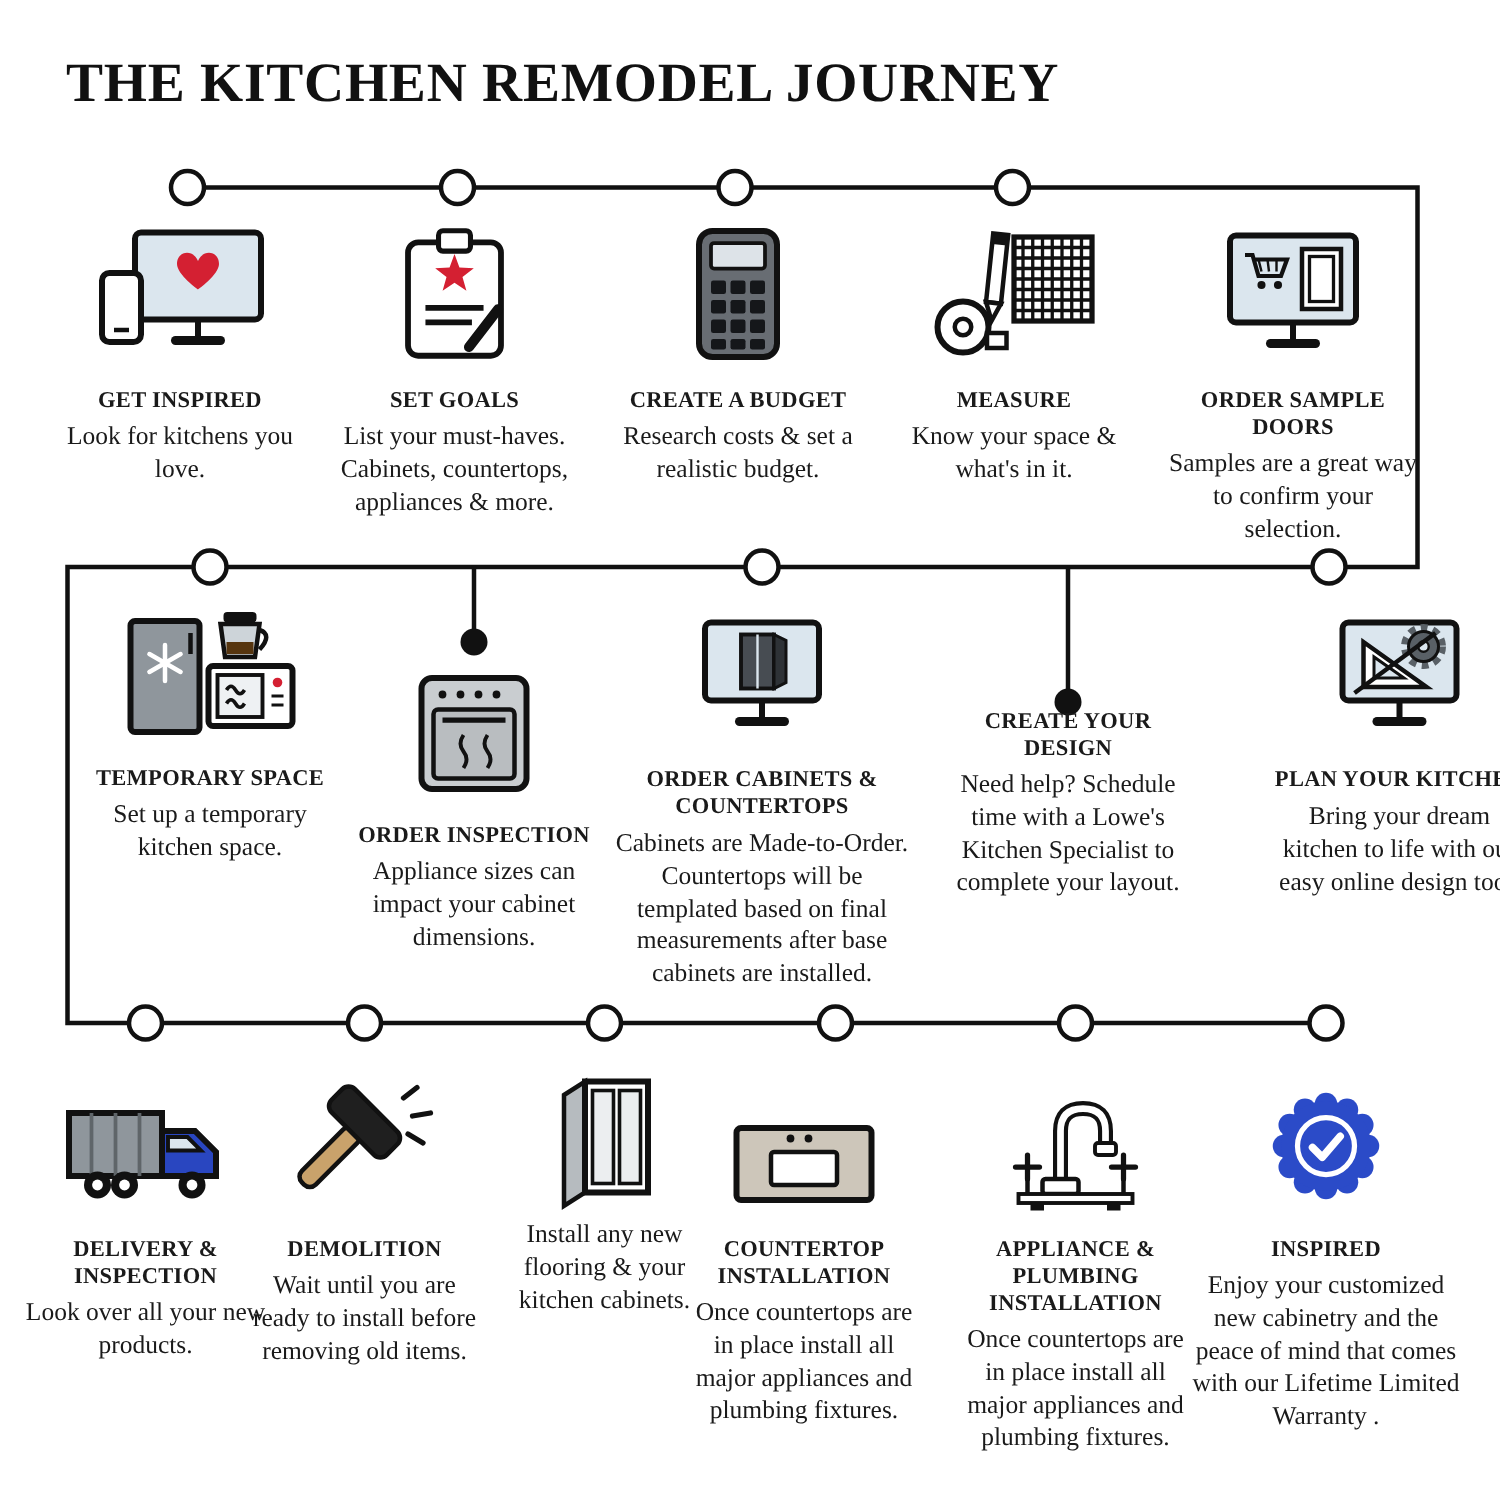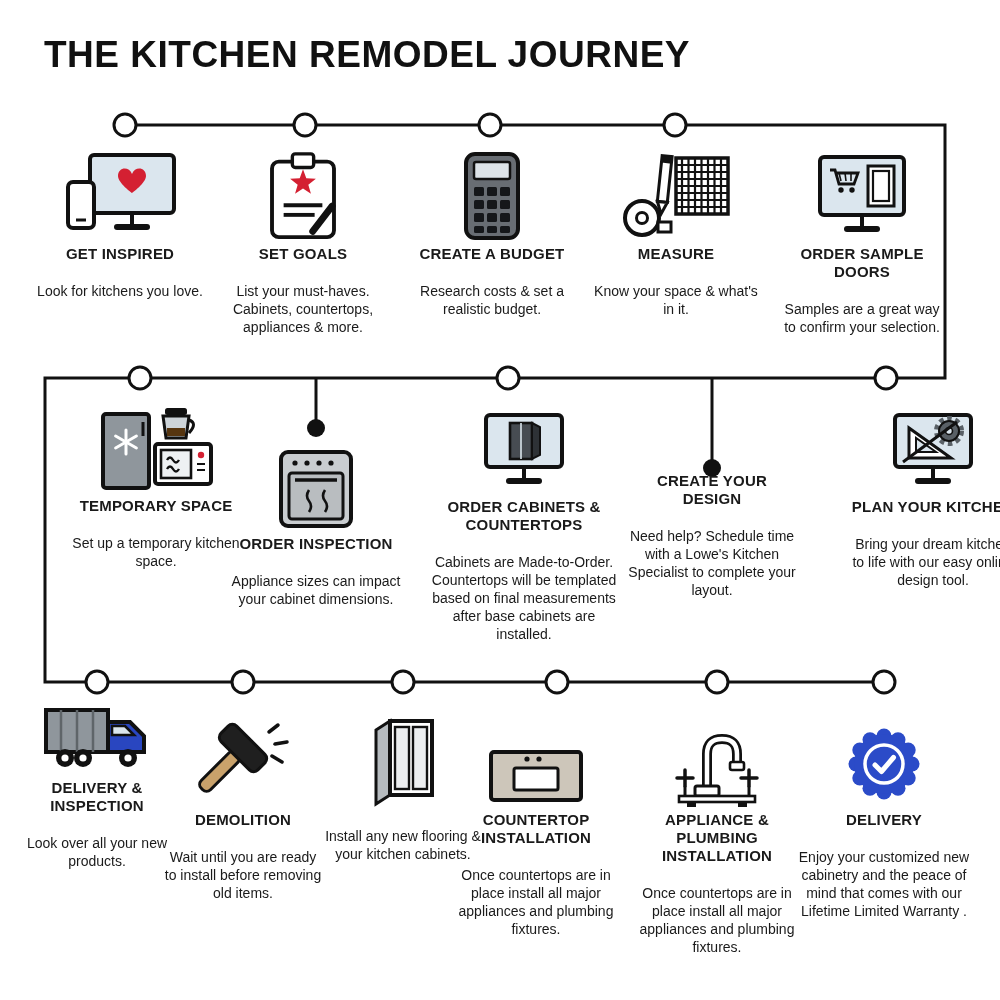--- a/index.html
+++ b/index.html
@@ -1,25 +1,25 @@
 <!DOCTYPE html>
 <html><head>
 <meta charset="utf-8">
 <style>
   * { margin:0; padding:0; box-sizing:border-box; }
   html,body { width:1000px; height:1000px; background:#ffffff; }
   body { font-family:"Liberation Sans", sans-serif; color:#1a1a1a; }
-  .canvas { position:relative; width:1000px; height:1000px; overflow:hidden; background:#fff; }
+  .canvas { position:relative; width:1000px; height:1000px; overflow:hidden; background:#fff;font-family:Liberation Serif, serif; }
   .title { position:absolute; left:44px; top:34px; font-size:37px; font-weight:800; letter-spacing:.5px; color:#111; }
   .connector { position:absolute; left:0; top:0; }
   .step { position:absolute; display:flex; flex-direction:column; align-items:center; text-align:center; }
   .icon-wrap { display:flex; align-items:flex-end; justify-content:center; }
-  .heading { font-weight:800; font-size:15px; line-height:1.2; margin-top:3px; letter-spacing:.2px; }
+  .heading { font-weight:800; font-size:15px; line-height:1.2; margin-top:16px; letter-spacing:.2px; }
   .step.no-icon .heading { margin-top:0; }
-  .desc { font-size:14px; line-height:1.28; margin-top:20px; }
+  .desc { font-size:17px; line-height:1.28; margin-top:4px; }
 </style>
 </head>
 <body>
 
 <div class="canvas">
 
   <div class="title">THE KITCHEN REMODEL JOURNEY</div>
 
   <svg class="connector" width="1000" height="1000" viewBox="0 0 1000 1000">
     <polyline points="125,125 945,125 945,378 45,378 45,682 884,682" fill="none" stroke="#111" stroke-width="3"></polyline>
@@ -129,21 +129,21 @@
         </g>
         <circle cx="22" cy="66" r="17" fill="#fff" stroke="#111" stroke-width="4"></circle>
         <circle cx="22" cy="66" r="5.5" fill="#fff" stroke="#111" stroke-width="3"></circle>
         <rect x="38" y="70" width="13" height="10" fill="#fff" stroke="#111" stroke-width="3"></rect>
       </svg>
     </div>
     <div class="heading">MEASURE</div>
     <div class="desc">Know your space &amp; what's in it.</div>
   </div>
 
-  <div class="step" style="left:71px; top:402px; width:170px;">
+  <div class="step" style="left:55px; top:402px; width:170px;">
     <div class="icon-wrap" style="height:92px;">
       <svg width="118" height="92" viewBox="0 0 118 92">
         <rect x="6" y="12" width="46" height="74" rx="3" fill="#8f969c" stroke="#111" stroke-width="4"></rect>
         <line x1="46" y1="20" x2="46" y2="34" stroke="#111" stroke-width="3"></line>
         <g stroke="#fff" stroke-width="3" stroke-linecap="round">
           <line x1="29" y1="28" x2="29" y2="52"></line>
           <line x1="18.6" y1="34" x2="39.4" y2="46"></line>
           <line x1="18.6" y1="46" x2="39.4" y2="34"></line>
         </g>
         <path d="M66 14 h26 l-3 22 h-20 z" fill="#cdd4d9" stroke="#111" stroke-width="3"></path>
@@ -172,21 +172,21 @@
           <circle cx="58" cy="17" r="2.6" fill="#111"></circle>
         <rect x="16" y="27" width="54" height="46" rx="3" fill="#b9bdc0" stroke="#111" stroke-width="3"></rect>
         <line x1="22" y1="34" x2="64" y2="34" stroke="#111" stroke-width="3.5"></line>
         <path d="M36 44 q-4 6 0 11 q4 5 0 11 M52 44 q-4 6 0 11 q4 5 0 11" fill="none" stroke="#111" stroke-width="2.6"></path>
       </svg>
     </div>
     <div class="heading">ORDER INSPECTION</div>
     <div class="desc">Appliance sizes can impact your cabinet dimensions.</div>
   </div>
 
-  <div class="step" style="left:424px; top:410px; width:200px;">
+  <div class="step" style="left:408px; top:410px; width:200px;">
     <div class="icon-wrap" style="height:85px;">
       <svg width="100" height="85" viewBox="0 0 100 85">
         <rect x="12" y="5" width="76" height="52" rx="4" fill="#dbe6ee" stroke="#111" stroke-width="4"></rect>
         <rect x="36" y="13" width="22" height="36" fill="#474c52" stroke="#111" stroke-width="2.6"></rect>
         <polygon points="58,13 66,17 66,45 58,49" fill="#2e3236" stroke="#111" stroke-width="2"></polygon>
         <line x1="47" y1="13" x2="47" y2="49" stroke="#dbe6ee" stroke-width="1.6"></line>
         <line x1="50" y1="57" x2="50" y2="68" stroke="#111" stroke-width="4"></line>
         <rect x="32" y="68" width="36" height="6" rx="3" fill="#111"></rect>
       </svg>
     </div>
@@ -210,21 +210,21 @@
         <polygon points="33,42 53,42 33,28" fill="#dbe6ee" stroke="#111" stroke-width="2"></polygon>
         <line x1="20" y1="52" x2="74" y2="12" stroke="#111" stroke-width="3"></line>
         <line x1="50" y1="57" x2="50" y2="68" stroke="#111" stroke-width="4"></line>
         <rect x="32" y="68" width="36" height="6" rx="3" fill="#111"></rect>
       </svg>
     </div>
     <div class="heading">PLAN YOUR KITCHEN</div>
     <div class="desc">Bring your dream kitchen to life with our easy online design tool.</div>
   </div>
 
-  <div class="step" style="left:17px; top:680px; width:160px;">
+  <div class="step" style="left:17px; top:712px; width:160px;">
     <div class="icon-wrap" style="height:96px;">
       <svg width="112" height="78" viewBox="0 0 112 78">
         <rect x="5" y="12" width="62" height="42" fill="#8f969c" stroke="#111" stroke-width="4"></rect>
         <path d="M20 12V54M36 12V54M52 12V54" stroke="#5f6569" stroke-width="2.5"></path>
         <path d="M67 24 h22 l14 14 v16 H67 Z" fill="#2946c0" stroke="#111" stroke-width="4"></path>
         <path d="M71 28 h13 l9 9 H71 Z" fill="#dbe6ee" stroke="#111" stroke-width="2.6"></path>
         <circle cx="24" cy="60" r="9" fill="#111"></circle>
           <circle cx="24" cy="60" r="3.6" fill="#fff"></circle>
         <circle cx="42" cy="60" r="9" fill="#111"></circle>
           <circle cx="42" cy="60" r="3.6" fill="#fff"></circle>
@@ -318,17 +318,17 @@
             <circle cx="30" cy="19.8" r="7.5"></circle>
           <circle cx="44" cy="16" r="7.5"></circle>
             <circle cx="58" cy="19.8" r="7.5"></circle>
             <circle cx="68.2" cy="30" r="7.5"></circle>
           <circle cx="44" cy="44" r="30"></circle>
         </g>
         <circle cx="44" cy="44" r="19" fill="none" stroke="#fff" stroke-width="3.5"></circle>
         <path d="M35 45 l6.5 6.5 l12 -14" fill="none" stroke="#fff" stroke-width="5" stroke-linecap="round" stroke-linejoin="round"></path>
       </svg>
     </div>
-    <div class="heading">DELIVERY</div>
+    <div class="heading">INSPIRED</div>
     <div class="desc">Enjoy your customized new cabinetry and the peace of mind that comes with our Lifetime Limited Warranty .</div>
   </div>
 
 </div>
 
 </body></html>

